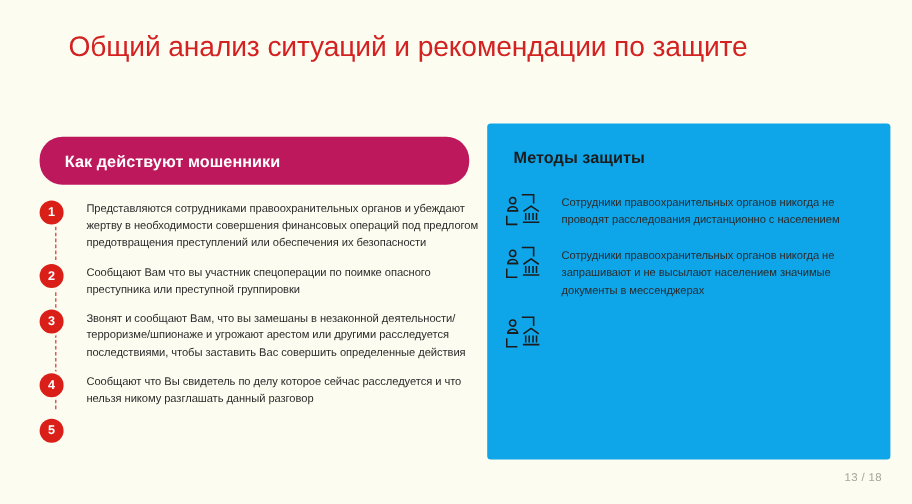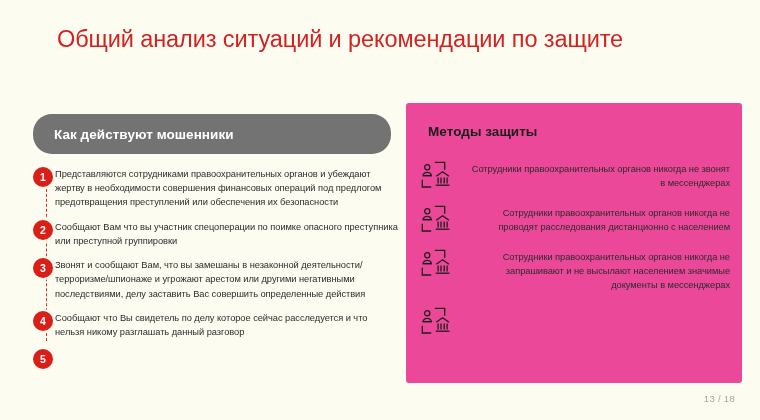--- a/index.html
+++ b/index.html
@@ -34,21 +34,21 @@
   .left-col {
     position: absolute;
     left: 33px;
     top: 114px;
     width: 366px;
   }
 
   .fraud-banner {
     width: 358px;
     height: 40px;
-    background: #737373;
+    background: #be185d;
     border-radius: 19px;
     display: flex;
     align-items: center;
     padding-left: 21px;
     color: #FFFFFF;
     font-size: 13.5px;
     font-weight: bold;
     letter-spacing: 0.05px;
   }
 
@@ -89,38 +89,37 @@
     display: flex;
     align-items: center;
     justify-content: center;
     margin-top: 1px;
     z-index: 2;
     position: relative;
     box-shadow: 0 0 0 2px #FDFCF1;
   }
 
   .step-text {
-    margin-left: 2px;
+    margin-left: 19px;
     color: #2B2B2B;
     font-size: 9.3px;
     line-height: 1.53;
     letter-spacing: -0.05px;
     padding-top: 1px;
   }
 
   
   .right-panel {
     position: absolute;
     left: 406px;
     top: 103px;
     width: 336px;
     height: 280px;
-    background: #ec4899;
+    background: #0ea5e9;
     border-radius: 3px;
-    text-align: right;
   }
 
   .panel-title {
     position: absolute;
     left: 22px;
     top: 21px;
     color: #1C1C1C;
     font-size: 13.5px;
     font-weight: bold;
     letter-spacing: 0.05px;
@@ -186,55 +185,40 @@
       <div class="step-text">Представляются сотрудниками правоохранительных органов и убеждают жертву в необходимости совершения финансовых операций под предлогом предотвращения преступлений или обеспечения их безопасности</div>
     </div>
 
     <div class="step">
       <div class="step-badge">2</div>
       <div class="step-text">Сообщают Вам что вы участник спецоперации по поимке опасного преступника или преступной группировки</div>
     </div>
 
     <div class="step">
       <div class="step-badge">3</div>
-      <div class="step-text">Звонят и сообщают Вам, что вы замешаны в незаконной деятельности/терроризме/шпионаже и угрожают арестом или другими негативными последствиями, делу заставить Вас совершить определенные действия</div>
+      <div class="step-text">Звонят и сообщают Вам, что вы замешаны в незаконной деятельности/терроризме/шпионаже и угрожают арестом или другими расследуется последствиями, чтобы заставить Вас совершить определенные действия</div>
     </div>
 
     <div class="step">
       <div class="step-badge">4</div>
       <div class="step-text">Сообщают что Вы свидетель по делу которое сейчас расследуется и что нельзя никому разглашать данный разговор</div>
     </div>
 
     <div class="step">
       <div class="step-badge">5</div>
     </div>
   </div>
 </div>
 
 <div class="right-panel">
 
   <div class="panel-title">Методы защиты</div>
 
   <div class="tips">
 
-    <div class="tip">
-      <span class="tip-icon">
-        <svg width="30" height="28" viewBox="0 0 30 28" fill="none" stroke="#1C1C1C" stroke-width="1.3">
-          <path d="M14.5 1.3 H23.7 V8" stroke-linecap="square"></path>
-          <path d="M1.3 19.5 V26 H9.5" stroke-linecap="square"></path>
-          <circle cx="6.2" cy="6.2" r="2.6"></circle>
-          <path d="M2.2 14.6 a4 3.3 0 0 1 8 0 z"></path>
-          <path d="M2.2 14.6 H10.2" stroke-linecap="square"></path>
-          <path d="M15.2 15.2 L21.6 10.7 L28 15.2" stroke-linejoin="round"></path>
-          <path d="M17.1 16.6 V22.4 M20 16.6 V22.4 M23.2 16.6 V22.4 M26.1 16.6 V22.4"></path>
-          <path d="M15.4 24.2 H27.8" stroke-linecap="square"></path>
-        </svg>
-      </span>
-      <div class="tip-text">Сотрудники правоохранительных органов никогда не звонят в мессенджерах</div>
-    </div>
 
     <div class="tip">
       <span class="tip-icon">
         <svg width="30" height="28" viewBox="0 0 30 28" fill="none" stroke="#1C1C1C" stroke-width="1.3">
           <path d="M14.5 1.3 H23.7 V8" stroke-linecap="square"></path>
           <path d="M1.3 19.5 V26 H9.5" stroke-linecap="square"></path>
           <circle cx="6.2" cy="6.2" r="2.6"></circle>
           <path d="M2.2 14.6 a4 3.3 0 0 1 8 0 z"></path>
           <path d="M2.2 14.6 H10.2" stroke-linecap="square"></path>
           <path d="M15.2 15.2 L21.6 10.7 L28 15.2" stroke-linejoin="round"></path>

